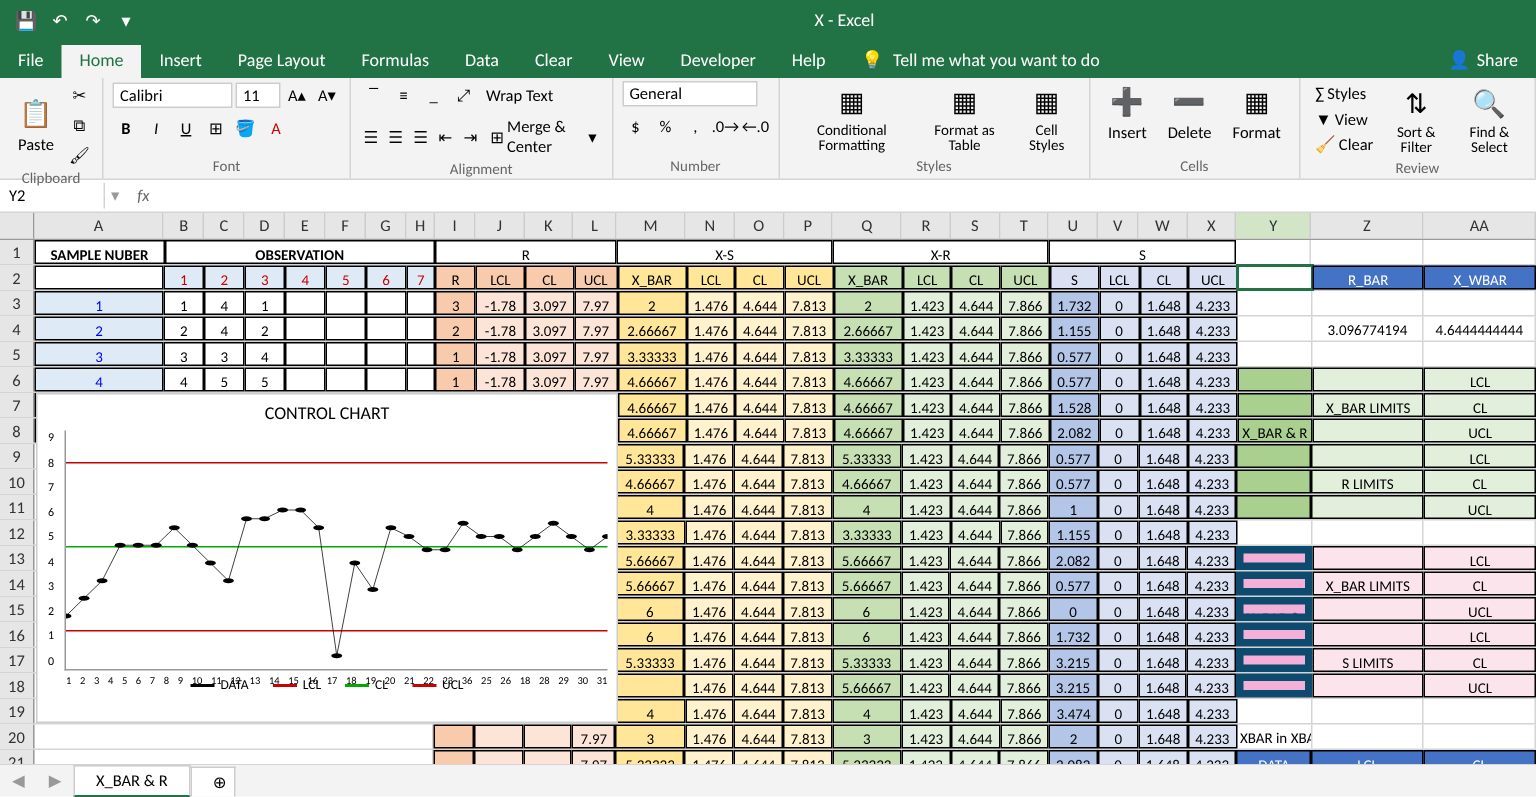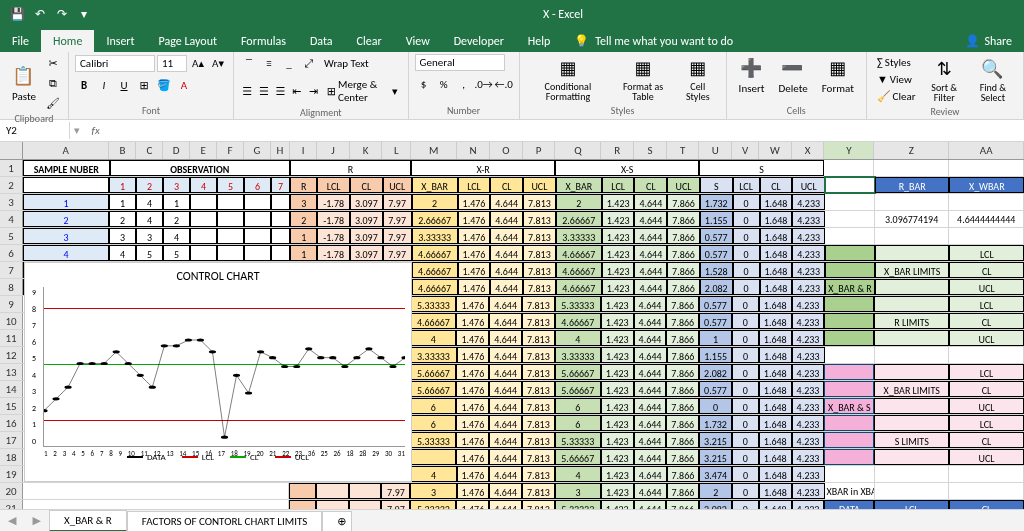--- a/index.html
+++ b/index.html
@@ -54,21 +54,21 @@
 .d-xr { background: #ffe699; border: 1px solid #000; }
 .d-xrl { background: #fff2cc; border: 1px solid #000; }
 .d-xs { background: #c6e0b4; border: 1px solid #000; }
 .d-xsl { background: #e2efda; border: 1px solid #000; }
 .d-s { background: #b4c6e7; border: 1px solid #000; }
 .d-sl { background: #d9e1f2; border: 1px solid #000; }
 .d-samp { background: #deebf7; border: 1px solid #000; color: #00f; }
 .d-obs { background: #fff; border: 1px solid #000; }
 .lbl-green { background: #a9d08e; border: 1px solid #000; }
 .lbl-green2 { background: #e2efda; border: 1px solid #000; }
-.lbl-pink { background: #f4b0d8; border: 1px solid #0c4a6e; }
+.lbl-pink { background: #f4b0d8; border: 5px solid #0c4a6e; }
 .lbl-pink2 { background: #fce4ec; border: 1px solid #000; }
 .lbl-blue { background: #4472c4; border: 1px solid #000; color: #fff; }
 .chart { position: absolute; left: 24px; top: 120px; width: 388px; height: 220px; background: #fff; border: 1px solid #ccc; padding: 6px; }
 .chart-title { text-align: center; font-size: 12px; margin-bottom: 4px; }
 .chart-plot { position: relative; height: 160px; border-left: 1px solid #999; border-bottom: 1px solid #999; margin-left: 12px; }
 .chart-line { position: absolute; left: 0; right: 0; height: 1px; }
 .chart-legend { display: flex; justify-content: center; gap: 16px; font-size: 9px; margin-top: 4px; }
 .leg-item { display: flex; align-items: center; gap: 4px; }
 .leg-sw { width: 16px; height: 2px; }
 .statusbar { position: absolute; bottom: 0; left: 0; right: 0; height: 22px; background: #f3f3f3; border-top: 1px solid #d4d4d4; display: flex; align-items: center; }
@@ -284,22 +284,22 @@
       <div class="col-h sel" style="width:52px">Y</div>
       <div class="col-h" style="width:78px">Z</div>
       <div class="col-h" style="width:78px">AA</div>
     </div>
   <div id="grid-body">
       <div class="row">
         <div class="row-h">1</div>
         <div class="cell hdr-obs" style="width:90px">SAMPLE NUBER</div>
         <div class="cell hdr-obs" style="width:188px">OBSERVATION</div>
         <div class="cell hdr-r" style="width:126px">R</div>
+        <div class="cell hdr-xs" style="width:150px">X-S</div>
         <div class="cell hdr-xr" style="width:150px">X-R</div>
-        <div class="cell hdr-xs" style="width:150px">X-S</div>
         <div class="cell hdr-s" style="width:130px">S</div>
         <div class="cell " style="width:52px"></div>
         <div class="cell " style="width:78px"></div>
         <div class="cell " style="width:78px"></div>
       </div>
       <div class="row">
         <div class="row-h">2</div>
         <div class="cell hdr-obs" style="width:90px"></div>
         <div class="cell hdr-num" style="width:28px">1</div>
         <div class="cell hdr-num" style="width:28px">2</div>
@@ -914,16 +914,15 @@
         </div>
     </div>
   </div>
 </div>
 
 <div class="statusbar">
   <div class="sheet-nav">◀</div>
   <div class="sheet-nav">▶</div>
   <div class="sheet-tabs">
     <div class="sheet-tab active">X_BAR &amp; R</div>
-    <div class="sheet-tab">FACTORS OF CONTORL CHART LIMITS</div>
     <div class="sheet-tab" style="width:24px;text-align:center">⊕</div>
   </div>
 </div>
 
 </body></html>

